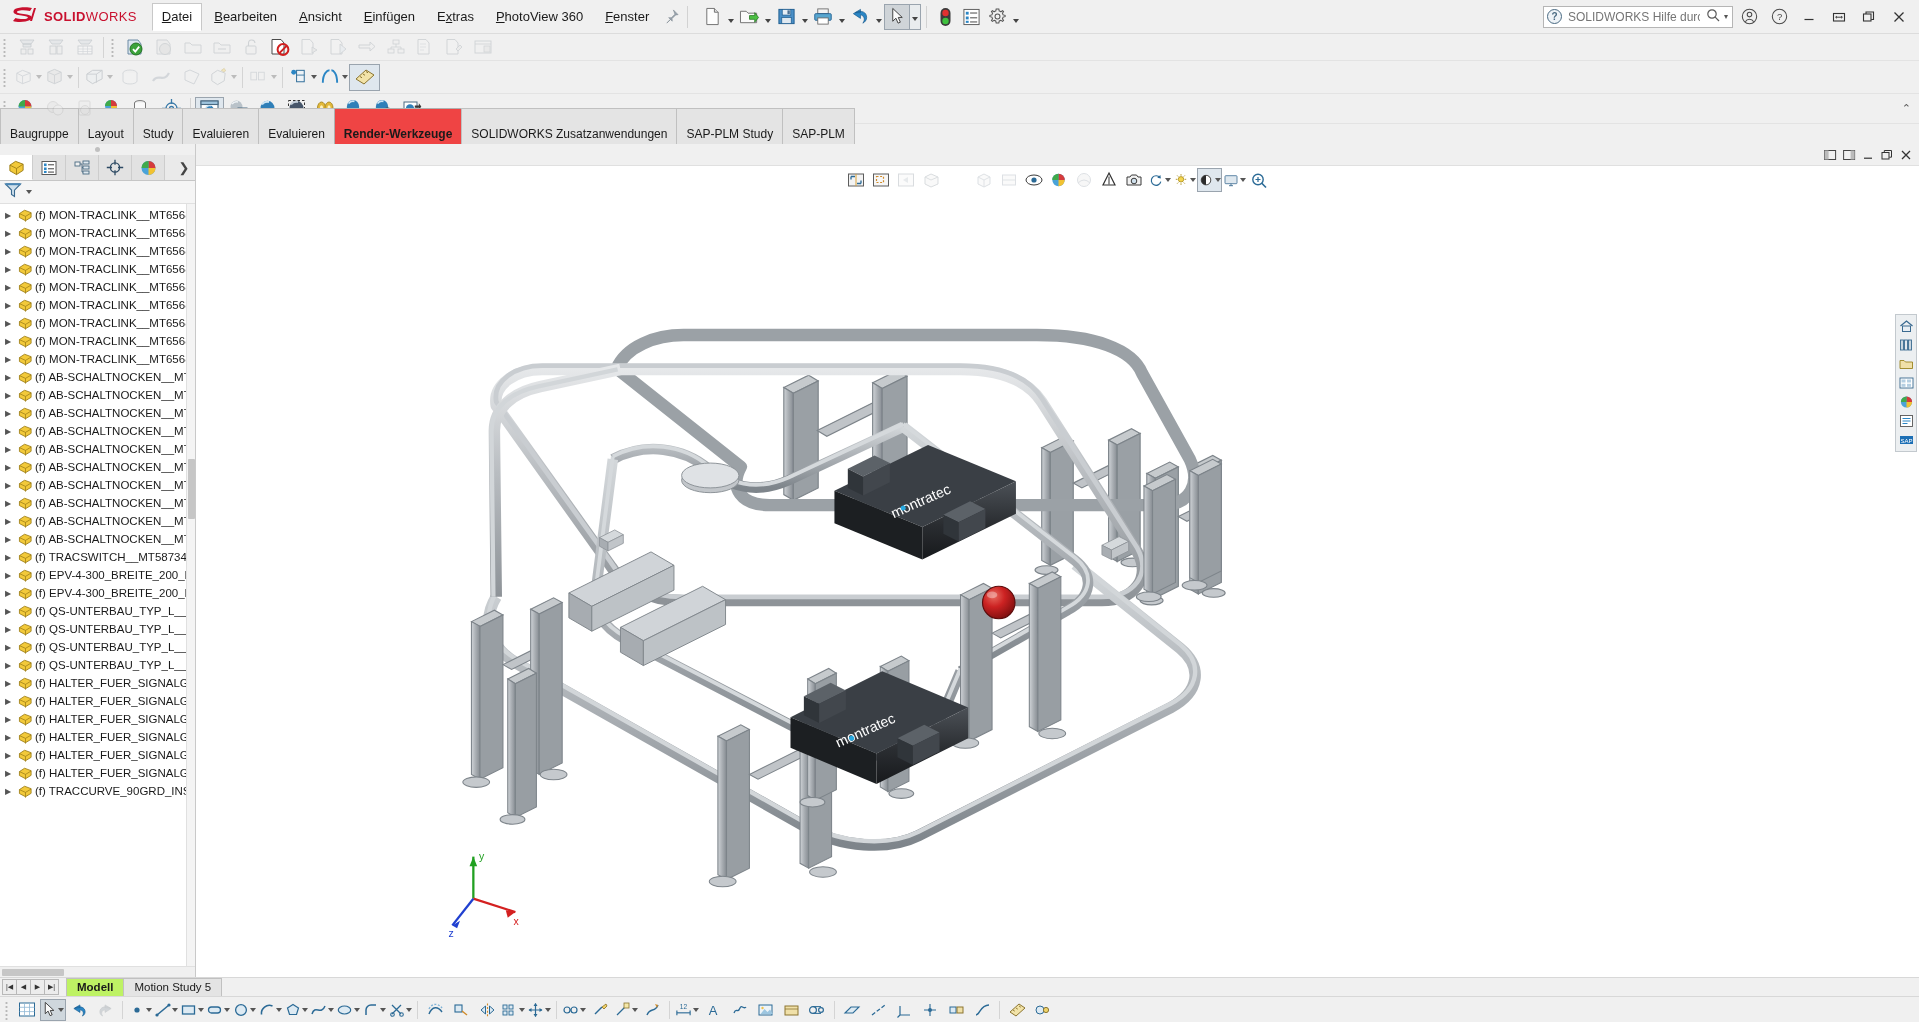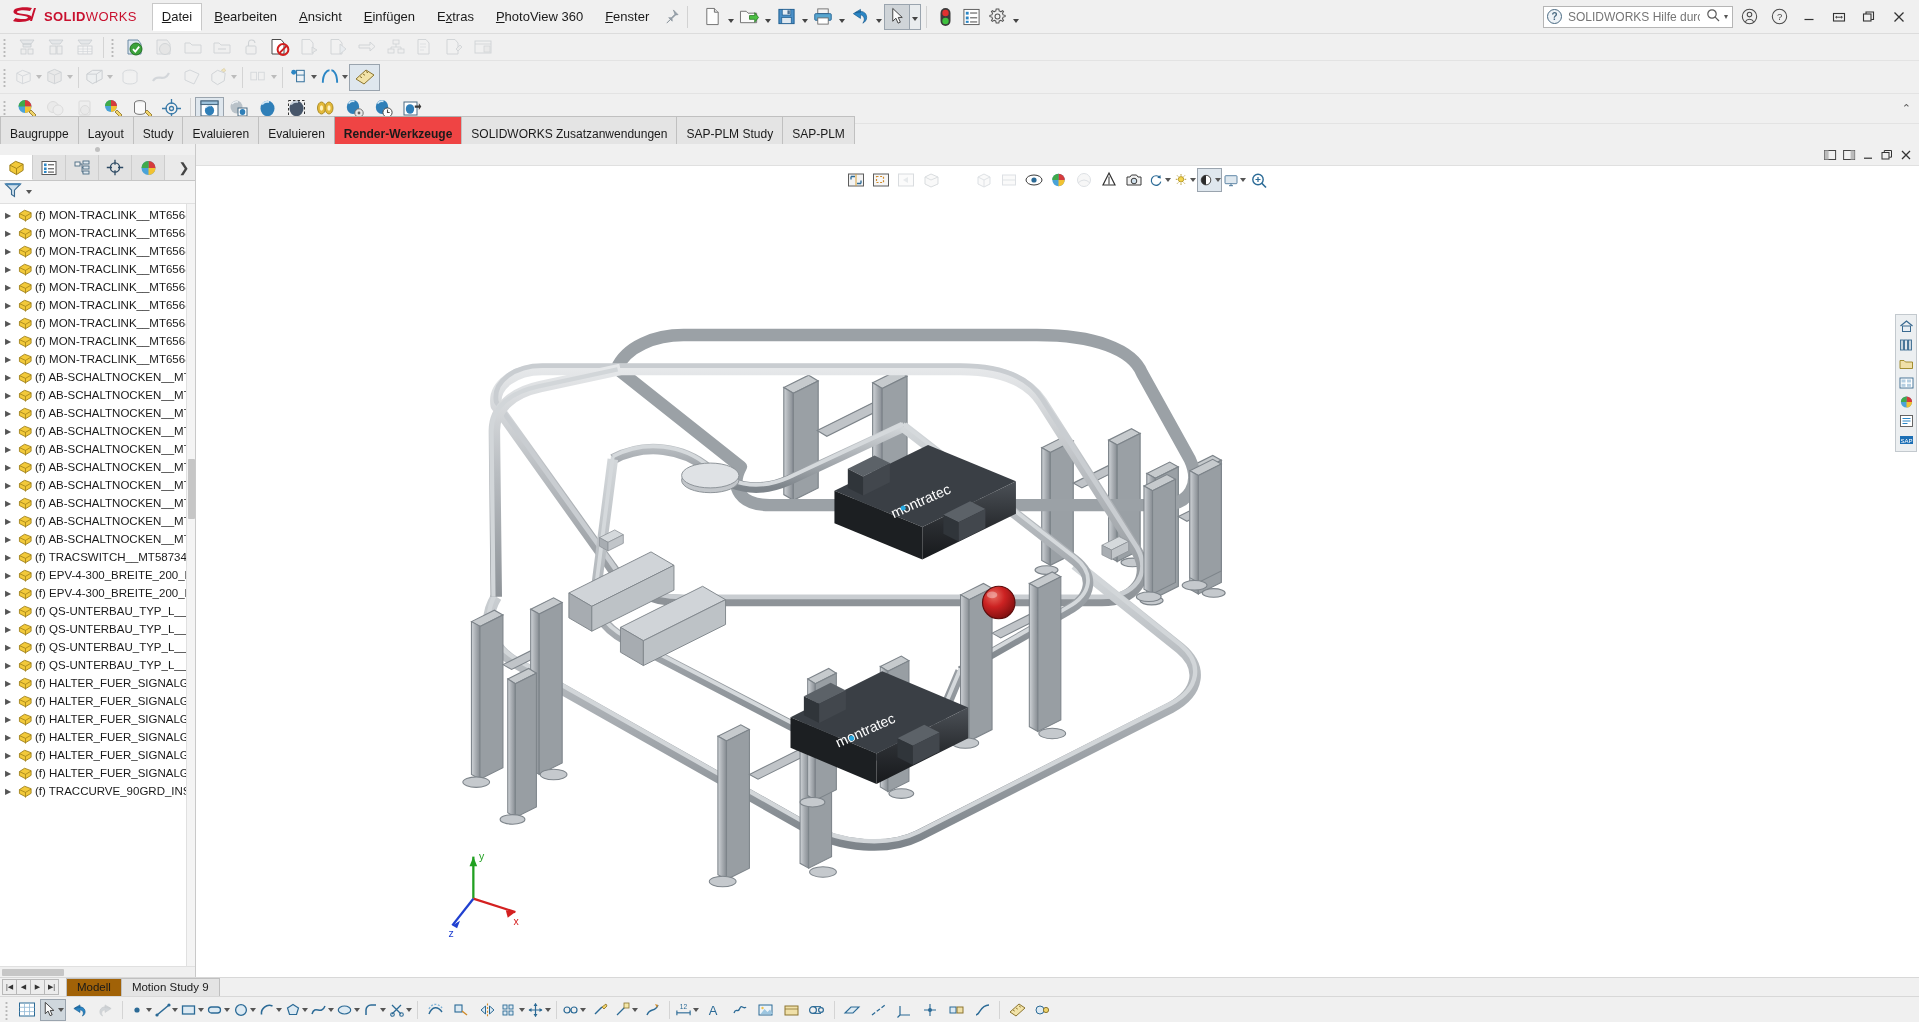--- a/index.html
+++ b/index.html
@@ -74,21 +74,21 @@
   .ti.big { width:31px; height:27px;}
   .ti.sel { border:1px solid #9aa4ae; background:#dfe7ee;}
   .ti.dis { opacity:0.33; }
   .ti .cr { display:inline-block; margin-left:2px; border-left:3.5px solid transparent;border-right:3.5px solid transparent;border-top:4px solid #555;}
   .dsep { width:1px; height:21px; background:#d4d4d4; margin:0 4px;}
   .collapse-caret { margin-left:auto; padding-right:8px; color:#5a5a5a; font-size:11px;}
 
   
   .cmdtabs { display:flex; align-items:flex-end; height:20px; background:#f0f0f0; padding-left:0px; flex:none; }
   .cmdtab {
-    font-size:12px; padding:10px 9px 3px 9px; border:1px solid #c0c0c0; border-bottom:none;
+    font-size:12px; padding:18px 9px 3px 9px; border:1px solid #c0c0c0; border-bottom:none;
     background:#e4e4e4; margin-right:-1px; cursor:default; line-height:14px; white-space:nowrap; color:#1a1a1a;
   }
   .cmdtab.active { background:#ef4444; font-weight:bold; border-color:#b0b0b0; }
 
   
   .main { flex:1; display:flex; position:relative; background:#f0f0f0; min-height:0;}
 
   
   .leftpanel { width:196px; background:#f5f5f5; display:flex; flex-direction:column; border-right:1px solid #c9c9c9; position:relative;}
   .panel-dots { height:11px; display:flex; align-items:center; justify-content:center; background:#f0f0f0;}
@@ -123,21 +123,21 @@
 
   
   .rdock { position:absolute; right:2px; top:170px; width:22px; background:#eceff1; border:1px solid #c3c9ce; display:flex; flex-direction:column; align-items:center; padding:2px 0; gap:1px;}
   .rdock .di { width:18px; height:18px; display:flex;align-items:center;justify-content:center; cursor:default;}
 
   
   .bottom-tabs { height:19px; background:#f0f0f0; display:flex; align-items:flex-end; border-top:1px solid #d8d8d8; flex:none; padding-left:2px;}
   .navbtns { display:flex; align-items:center; height:18px; }
   .navbtns .nb { width:15px; height:16px; border:1px solid #b8b8b8; background:#ececec; display:flex;align-items:center;justify-content:center; font-size:7px; color:#333; margin-right:-1px;}
   .btab { font-size:11.5px; padding:2px 10px; border:1px solid #c0c0c0; border-bottom:none; background:#e4e4e4; margin-right:-1px; cursor:default; line-height:13px;}
-  .btab.active { background:#a16207; font-weight:normal;}
+  .btab.active { background:#bef264; font-weight:bold;}
   .statusbar { height:26px; background:#f0f0f0; display:flex; align-items:center; border-top:1px solid #d8d8d8; flex:none; padding-left:2px;}
   .si { width:26px; height:22px; display:flex;align-items:center;justify-content:center; cursor:default; border:1px solid transparent;}
   .si.sel { background:#cfd7dd; border:1px solid #9aa4ae;}
   .si .cr { display:inline-block; margin-left:1px; border-left:3.5px solid transparent;border-right:3.5px solid transparent;border-top:4px solid #555;}
   .ssep { width:1px; height:18px; background:#d4d4d4; margin:0 4px;}
 
   svg { shape-rendering:geometricPrecision; }
 </style>
 </head>
 <body>
@@ -1488,21 +1488,21 @@
 
   <div class="bottom-tabs">
     <div class="navbtns">
       <div class="nb">|◀</div>
       <div class="nb">◀</div>
       <div class="nb">▶</div>
       <div class="nb">▶|</div>
     </div>
     <div style="width:8px"></div>
     <div class="btab active">Modell</div>
-    <div class="btab">Motion Study 9</div>
+    <div class="btab">Motion Study 5</div>
   </div>
 
   <div class="statusbar">
     <div class="grip"></div>
     <div class="si">
       <svg width="18" height="17" viewBox="0 0 18 17">
           <rect x="1.5" y="2" width="15" height="13" fill="#fff" stroke="#2b6a96" stroke-width="1"></rect>
           <path d="M6.5 2 v13 M11.5 2 v13 M1.5 6.3 h15 M1.5 10.6 h15" stroke="#8fb8d4" stroke-width="0.8"></path>
         </svg>
     </div>

